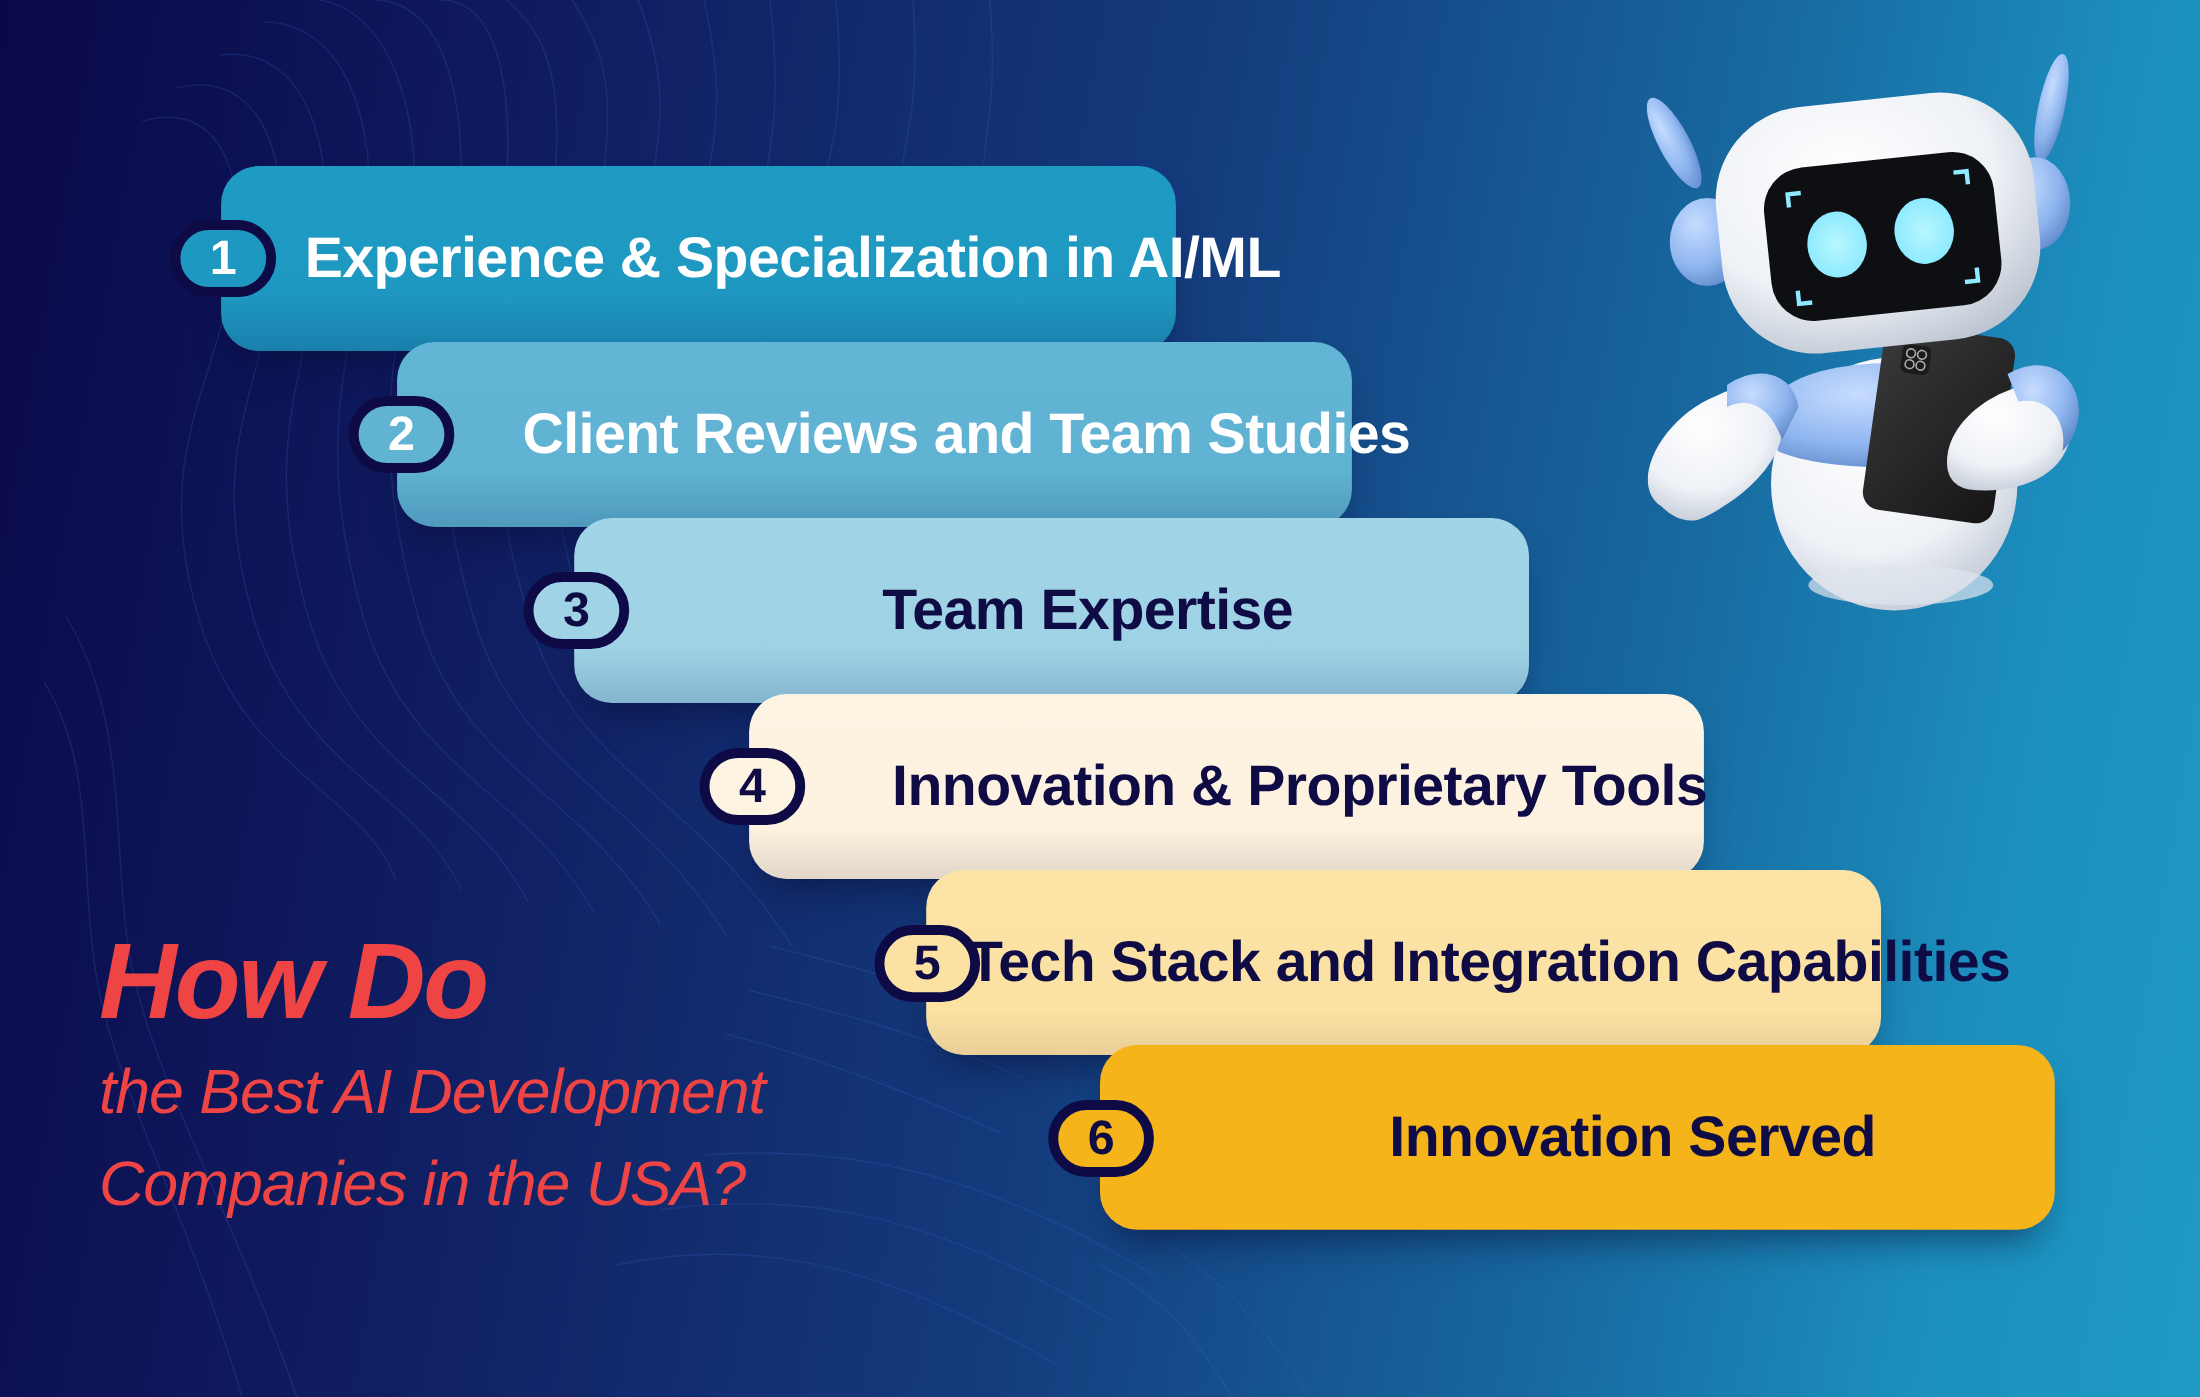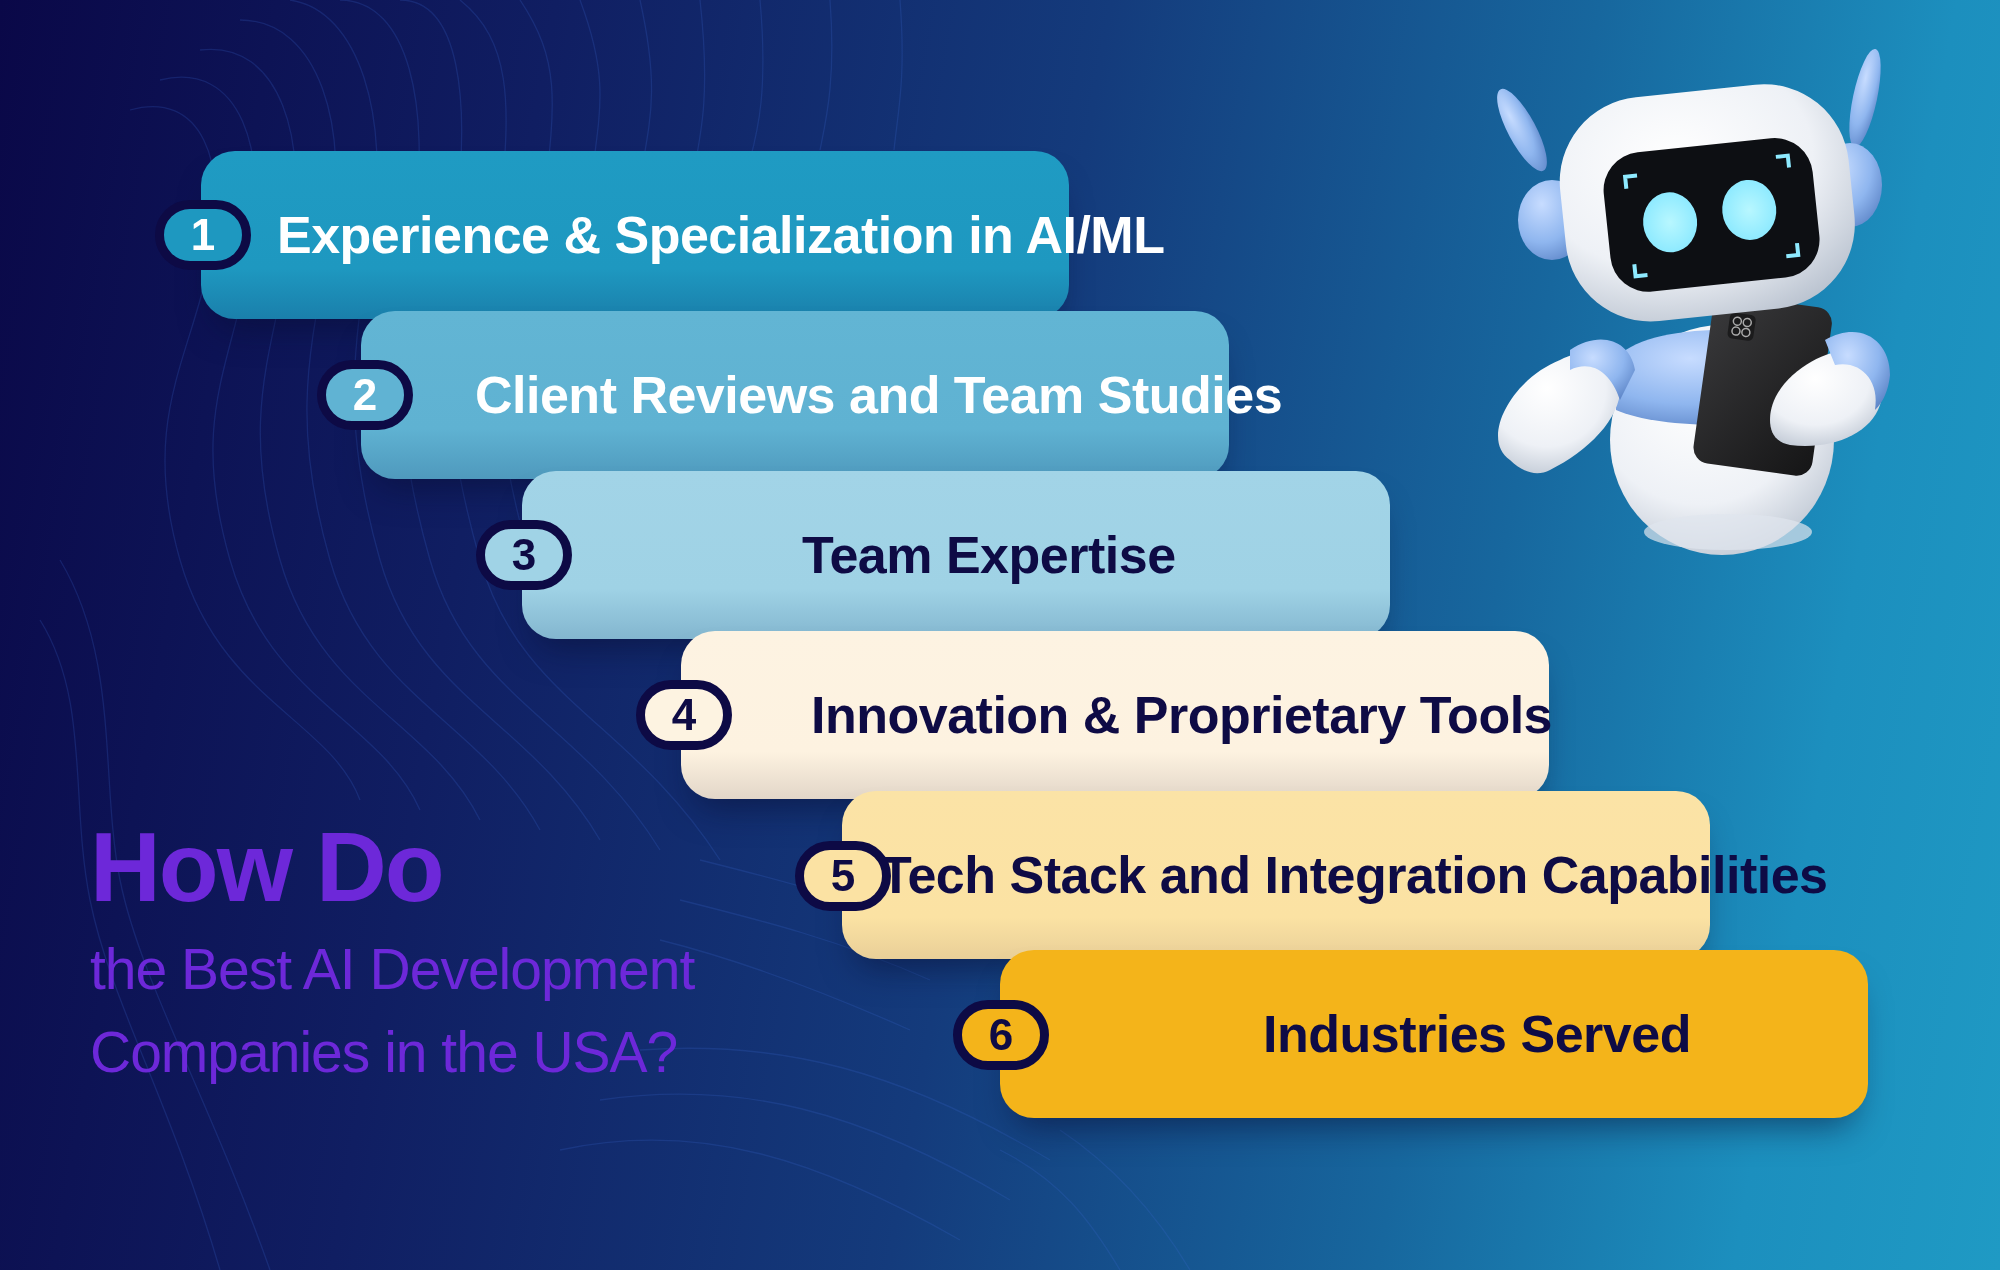--- a/index.html
+++ b/index.html
@@ -26,21 +26,21 @@
   }
   .badge {
     position: absolute;
     width: 78px; height: 52px;
     border: 9px solid #0d0a45;
     border-radius: 40px;
     display: flex; align-items: center; justify-content: center;
     font-weight: 700; font-size: 44px;
     line-height: 1;
   }
-  .title-block { position: absolute; left: 90px; top: 812px; color: #6d28d9; }
+  .title-block { position: absolute; left: 90px; top: 836px; color: #ef4444; font-style: italic; }
   .title-main {
     font-weight: 700; font-size: 98px; line-height: 110px;
     letter-spacing: -2px; margin: 0;
   }
   .title-sub {
     font-weight: 400; font-size: 57px; line-height: 83px;
     letter-spacing: -1px; margin-top: 6px;
   }
   .robot { position: absolute; left: 1440px; top: 20px; width: 480px; height: 540px; }
 </style>
@@ -77,21 +77,21 @@
   </g>
 </svg>
 
 <div class="title-block">
   <div class="title-main">How Do</div>
   <div class="title-sub">the Best AI Development</div>
   <div class="title-sub" style="margin-top:0">Companies in the USA?</div>
 </div>
 
 <div class="bar" style="left:1000px; top:950px; background:#f4b41a; z-index:6;">
-  <span class="bar-label" style="left:263px; color:#0e0b45;">Industries Served</span>
+  <span class="bar-label" style="left:263px; color:#0e0b45;">Innovation Served</span>
 </div>
 <div class="badge" style="left:953px; top:1000px; background:#f4b41a; color:#0e0b45; z-index:16;">
   <span>6</span>
 </div>
 
 <div class="bar" style="left:842px; top:791px; background:linear-gradient(180deg,#fbe3a6 0%,#fbe2a3 75%,#e9cf98 100%); z-index:5;">
   <span class="bar-label" style="left:38px; color:#0e0b45;">Tech Stack and Integration Capabilities</span>
 </div>
 <div class="badge" style="left:795px; top:841px; background:#fbe2a3; color:#0e0b45; z-index:15;">
   <span>5</span>

